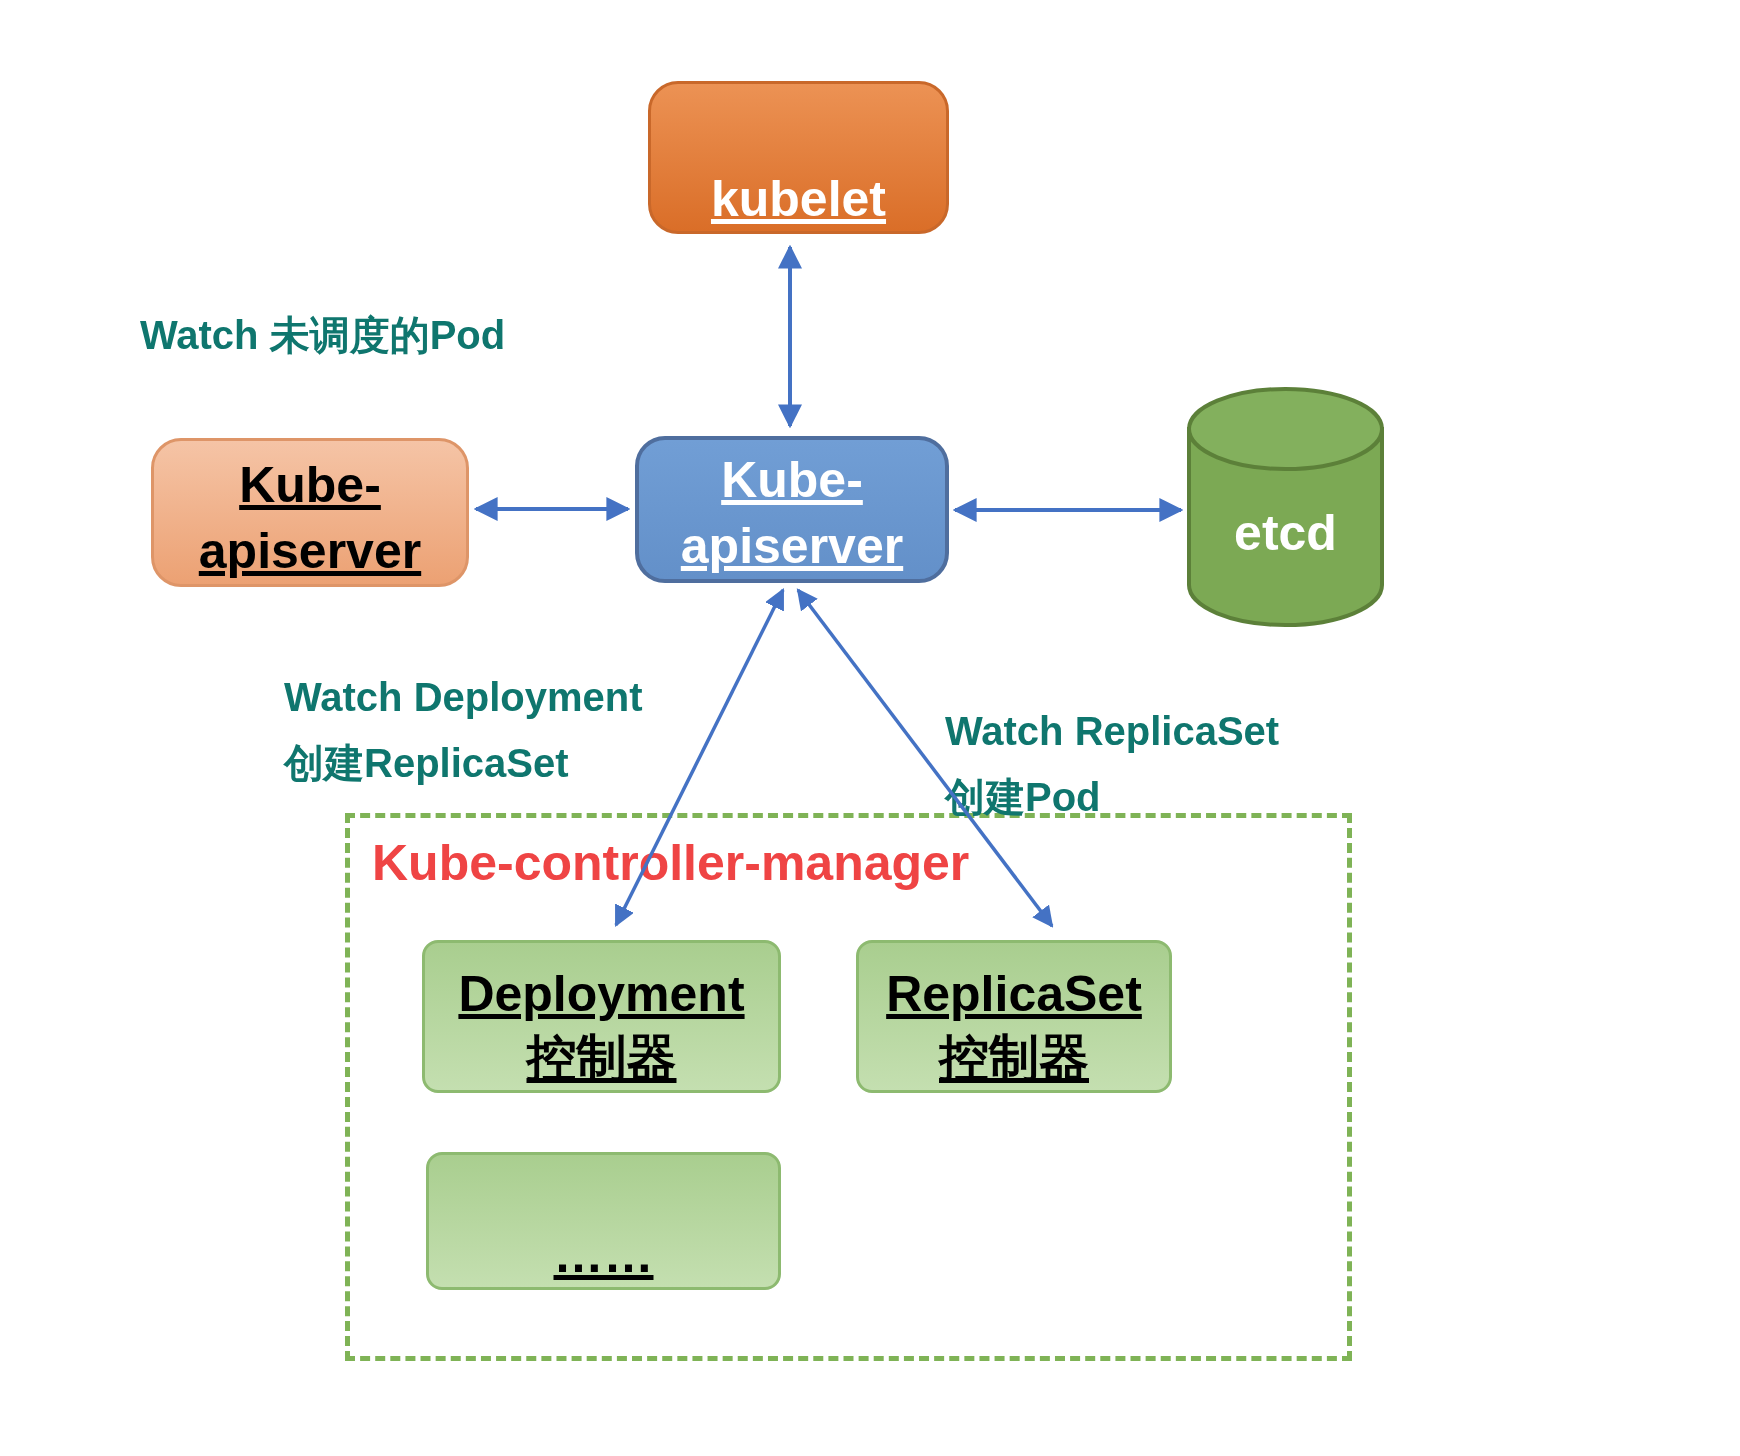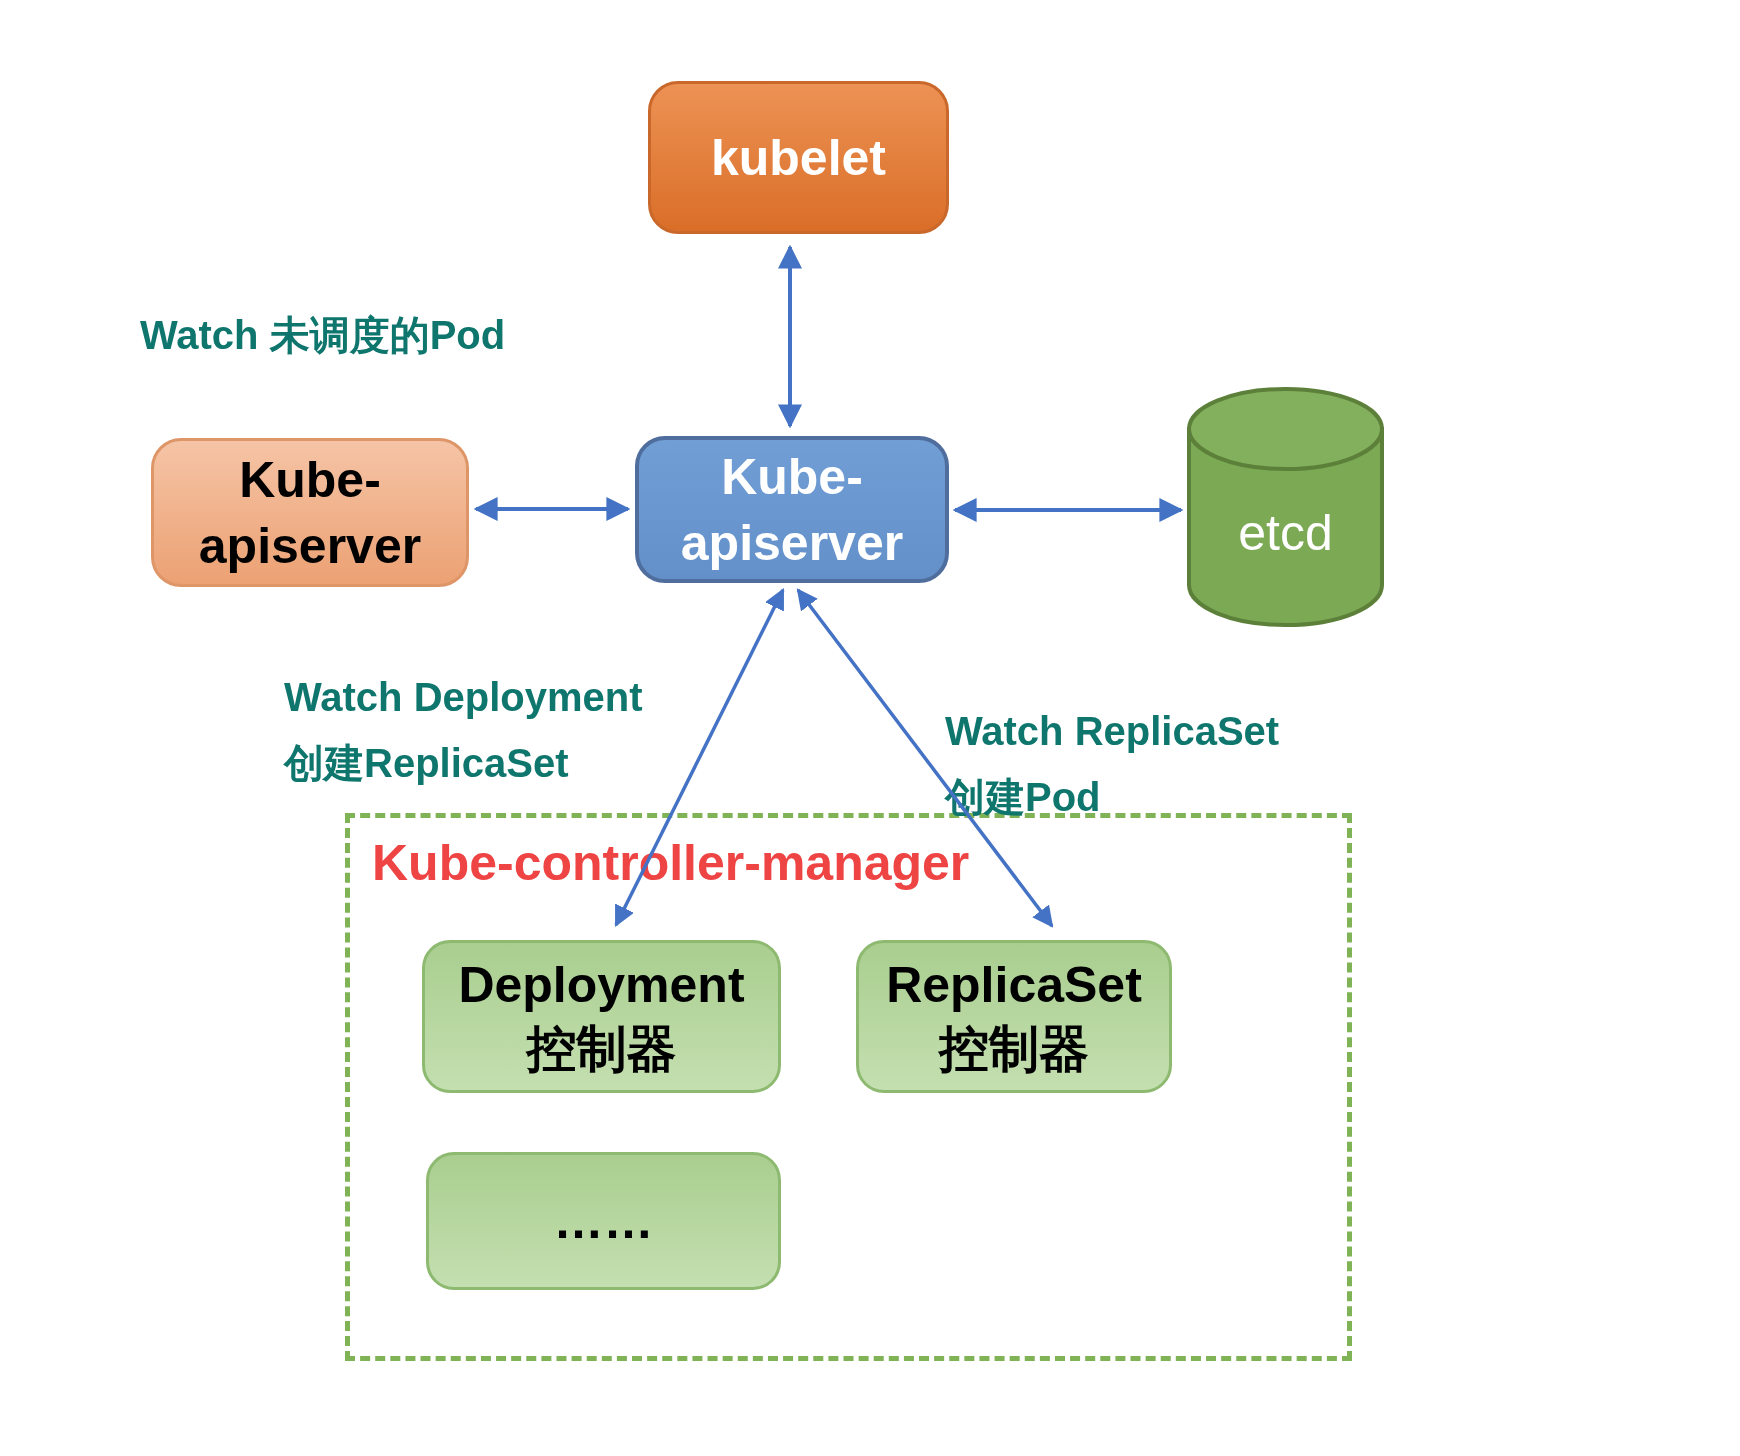--- a/index.html
+++ b/index.html
@@ -1,40 +1,40 @@
 <!DOCTYPE html>
 <html><head>
 <meta charset="utf-8">
 <style>
   html,body{margin:0;padding:0;background:#ffffff;}
   body{font-family:"Liberation Sans","DejaVu Sans",sans-serif;}
   .stage{position:relative;width:1740px;height:1456px;background:#ffffff;overflow:hidden;}
   .layer{position:absolute;left:0;top:0;width:1740px;height:1456px;pointer-events:none;}
-  .node{position:absolute;display:flex;flex-direction:column;align-items:center;justify-content:center;
-        font-weight:700;text-align:center;box-sizing:border-box;}
+  .node{position:absolute;display:flex;flex-direction:column;align-items:center;justify-content:flex-end;
+        font-weight:700;text-align:center;box-sizing:border-box;text-decoration:underline;}
   .node .ln{display:block;line-height:64px;white-space:nowrap;}
   .kubelet{left:648px;top:81px;width:301px;height:153px;border-radius:30px;
            background:linear-gradient(180deg,#EC9254 0%,#DA6E28 100%);
            border:3px solid #C9682A;color:#ffffff;font-size:50px;}
   .scheduler{left:151px;top:438px;width:318px;height:149px;border-radius:30px;
            background:linear-gradient(180deg,#F5C4A6 0%,#ECA173 100%);
            border:3px solid #DE9568;color:#000000;font-size:50px;}
   .scheduler .ln{line-height:66px;}
   .apiserver{left:635px;top:436px;width:314px;height:147px;border-radius:30px;
            background:linear-gradient(180deg,#719ED5 0%,#6390C9 100%);
            border:4px solid #4F6E9E;color:#ffffff;font-size:50px;}
   .apiserver .ln{line-height:66px;}
-  .greenbox{border-radius:28px;
+  .greenbox{border-radius:16px;
            background:linear-gradient(180deg,#A9CE8F 0%,#C4DFB0 100%);
            border:3px solid #8DBA70;color:#000000;font-size:50px;}
   .deployment{left:422px;top:940px;width:359px;height:153px;}
   .replicaset{left:856px;top:940px;width:316px;height:153px;}
   .dotsbox{left:426px;top:1152px;width:355px;height:138px;}
   .etcd-label{position:absolute;left:1189px;top:505px;width:193px;height:56px;
-           color:#ffffff;font-size:50px;font-weight:400;display:flex;
+           color:#ffffff;font-size:50px;font-weight:700;display:flex;
            align-items:center;justify-content:center;}
   .group{position:absolute;left:345px;top:813px;width:1007px;height:548px;
            border:5px dashed #7FB356;box-sizing:border-box;background:transparent;}
   .group-title{position:absolute;left:372px;top:835px;font-size:50px;font-weight:700;
            color:#ef4444;white-space:nowrap;line-height:56px;}
   .ann{position:absolute;color:#0f766e;font-weight:700;font-size:40px;white-space:nowrap;}
   .ann .ln{display:block;line-height:66px;}
   .a1{left:140px;top:307px;line-height:56px;}
   .a2{left:812px;top:288px;line-height:56px;}
   .a3{left:284px;top:664px;}

